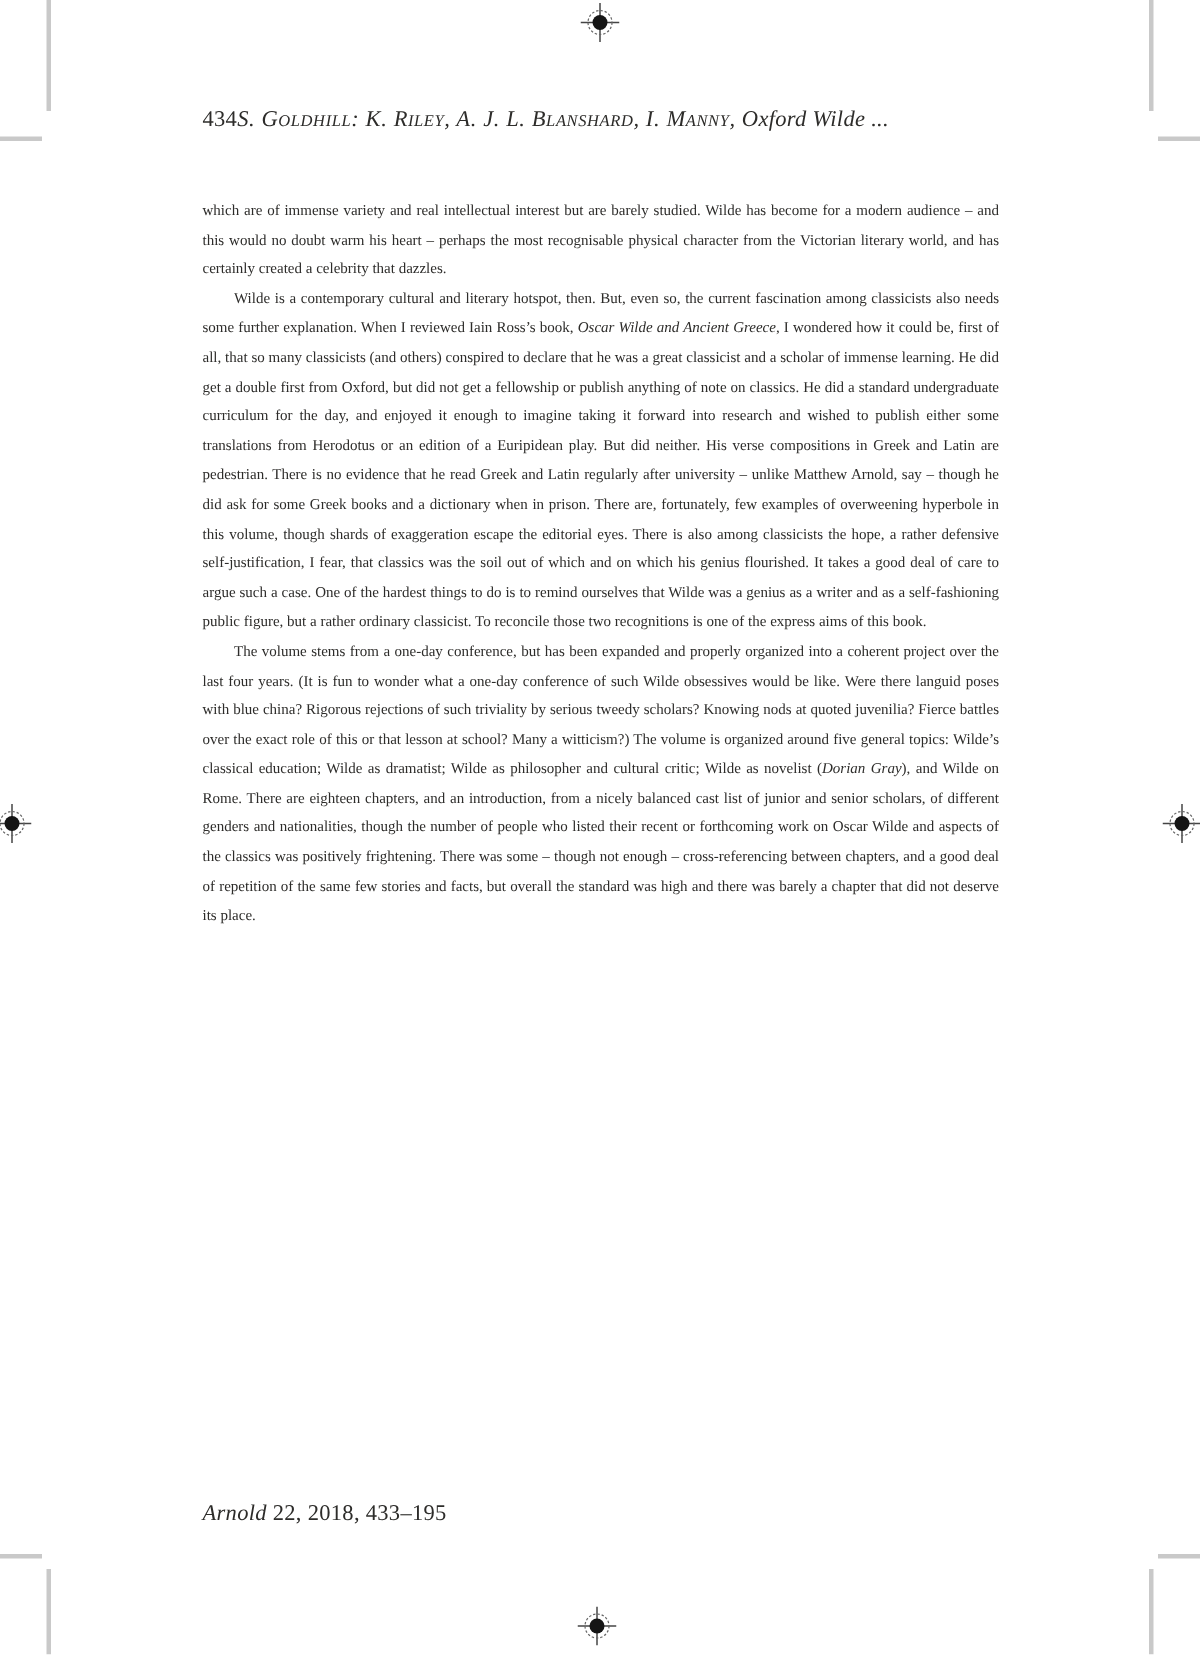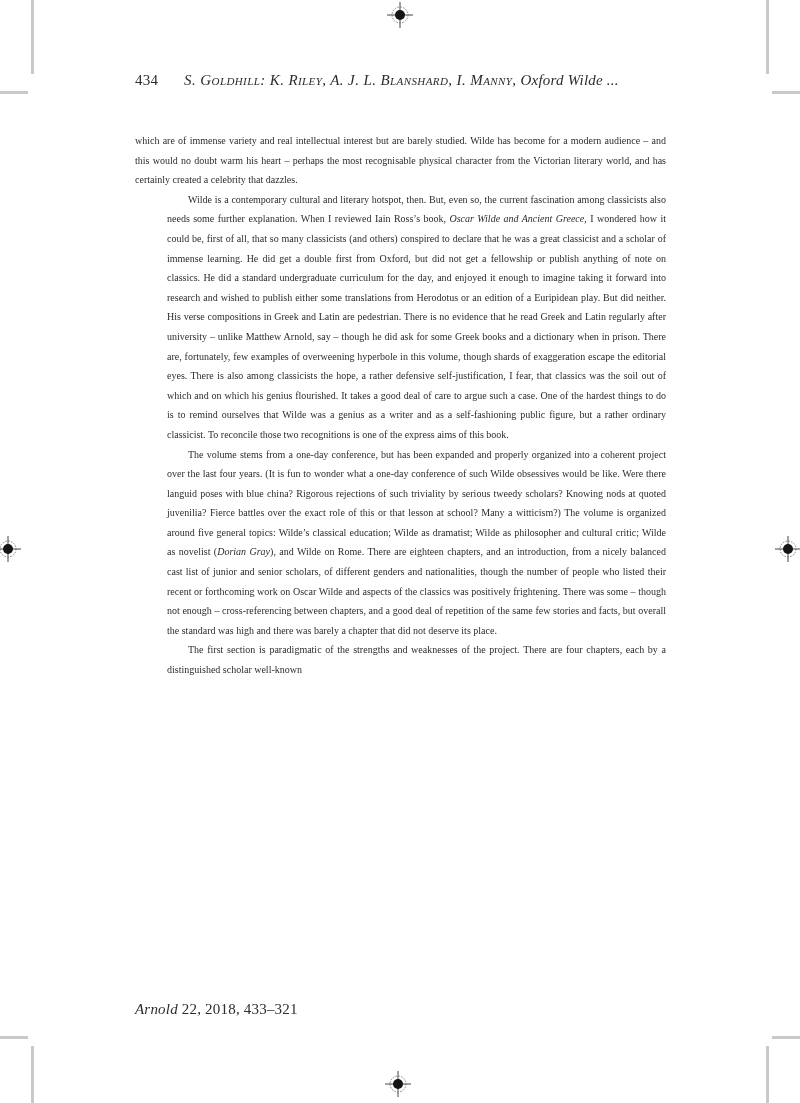--- a/index.html
+++ b/index.html
@@ -8,30 +8,30 @@
     position: relative;
     background: #ffffff;
     overflow: hidden;
     font-family: "Liberation Serif", "DejaVu Serif", serif;
     color: #2d2c2a;
   }
   .page-header {
     position: absolute; left: 135px; top: 72px; width: 540px;
     font-size: 15px; white-space: nowrap; letter-spacing: 0.2px;
   }
-  .page-number { margin-right: 26px; }
+  .page-number { }
   .run-smallcaps { font-variant-caps: small-caps; letter-spacing: 0.4px; font-style: italic; }
   .run-italic { font-style: italic; }
   .body-text {
     position: absolute; left: 135px; top: 131px; width: 531px;
     font-size: 10px; line-height: 19.6px;
     text-align: justify; text-justify: inter-word;
   }
   .body-text p { margin: 0; }
-  .body-text p.indent { text-indent: 21px; margin-left: 32px; }
+  .body-text p.indent { text-indent: 21px; }
   .page-footer {
     position: absolute; left: 135px; top: 1001px;
     font-size: 15px; letter-spacing: 0.2px;
   }
   .crop { position: absolute; background: #c9c9c9; }
   .crop.tl-v { left: 31px;  top: 0;      width: 3px;  height: 74px; }
   .crop.tl-h { left: 0;     top: 91px;   width: 28px; height: 3px;  }
   .crop.tr-v { left: 766px; top: 0;      width: 3px;  height: 74px; }
   .crop.tr-h { left: 772px; top: 91px;   width: 28px; height: 3px;  }
   .crop.bl-h { left: 0;     top: 1036px; width: 28px; height: 3px;  }
@@ -82,16 +82,15 @@
 </svg>
 
 <div class="page-header">
   <span class="page-number">434</span><span><span class="run-smallcaps">S. Goldhill: K. Riley, A. J. L. Blanshard, I. Manny, </span><span class="run-italic">Oxford Wilde ...</span></span>
 </div>
 
 <div class="body-text">
   <p><span>which are of immense variety and real intellectual interest but are barely studied. Wilde has become for a modern audience – and this would no doubt warm his heart – perhaps the most recognisable physical character from the Victorian literary world, and has certainly created a celebrity that dazzles.</span></p>
   <p class="indent"><span>Wilde is a contemporary cultural and literary hotspot, then. But, even so, the current fascination among classicists also needs some further explanation. When I reviewed Iain Ross’s book, </span><span class="run-italic">Oscar Wilde and Ancient Greece</span><span>, I wondered how it could be, first of all, that so many classicists (and others) conspired to declare that he was a great classicist and a scholar of immense learning. He did get a double first from Oxford, but did not get a fellowship or publish anything of note on classics. He did a standard undergraduate curriculum for the day, and enjoyed it enough to imagine taking it forward into research and wished to publish either some translations from Herodotus or an edition of a Euripidean play. But did neither. His verse compositions in Greek and Latin are pedestrian. There is no evidence that he read Greek and Latin regularly after university – unlike Matthew Arnold, say – though he did ask for some Greek books and a dictionary when in prison. There are, fortunately, few examples of overweening hyperbole in this volume, though shards of exaggeration escape the editorial eyes. There is also among classicists the hope, a rather defensive self-justification, I fear, that classics was the soil out of which and on which his genius flourished. It takes a good deal of care to argue such a case. One of the hardest things to do is to remind ourselves that Wilde was a genius as a writer and as a self-fashioning public figure, but a rather ordinary classicist. To reconcile those two recognitions is one of the express aims of this book.</span></p>
   <p class="indent"><span>The volume stems from a one-day conference, but has been expanded and properly organized into a coherent project over the last four years. (It is fun to wonder what a one-day conference of such Wilde obsessives would be like. Were there languid poses with blue china? Rigorous rejections of such triviality by serious tweedy scholars? Knowing nods at quoted juvenilia? Fierce battles over the exact role of this or that lesson at school? Many a witticism?) The volume is organized around five general topics: Wilde’s classical education; Wilde as dramatist; Wilde as philosopher and cultural critic; Wilde as novelist (</span><span class="run-italic">Dorian Gray</span><span>), and Wilde on Rome. There are eighteen chapters, and an introduction, from a nicely balanced cast list of junior and senior scholars, of different genders and nationalities, though the number of people who listed their recent or forthcoming work on Oscar Wilde and aspects of the classics was positively frightening. There was some – though not enough – cross-referencing between chapters, and a good deal of repetition of the same few stories and facts, but overall the standard was high and there was barely a chapter that did not deserve its place.</span></p>
-  <p class="indent"><span>The first section is paradigmatic of the strengths and weaknesses of the project. There are four chapters, each by a distinguished scholar well-known</span></p>
 </div>
 
-<div class="page-footer"><span class="run-italic">Arnold</span><span> 22, 2018, 433–321</span></div>
+<div class="page-footer"><span class="run-italic">Arnold</span><span> 22, 2018, 433–195</span></div>
 
 </body></html>

